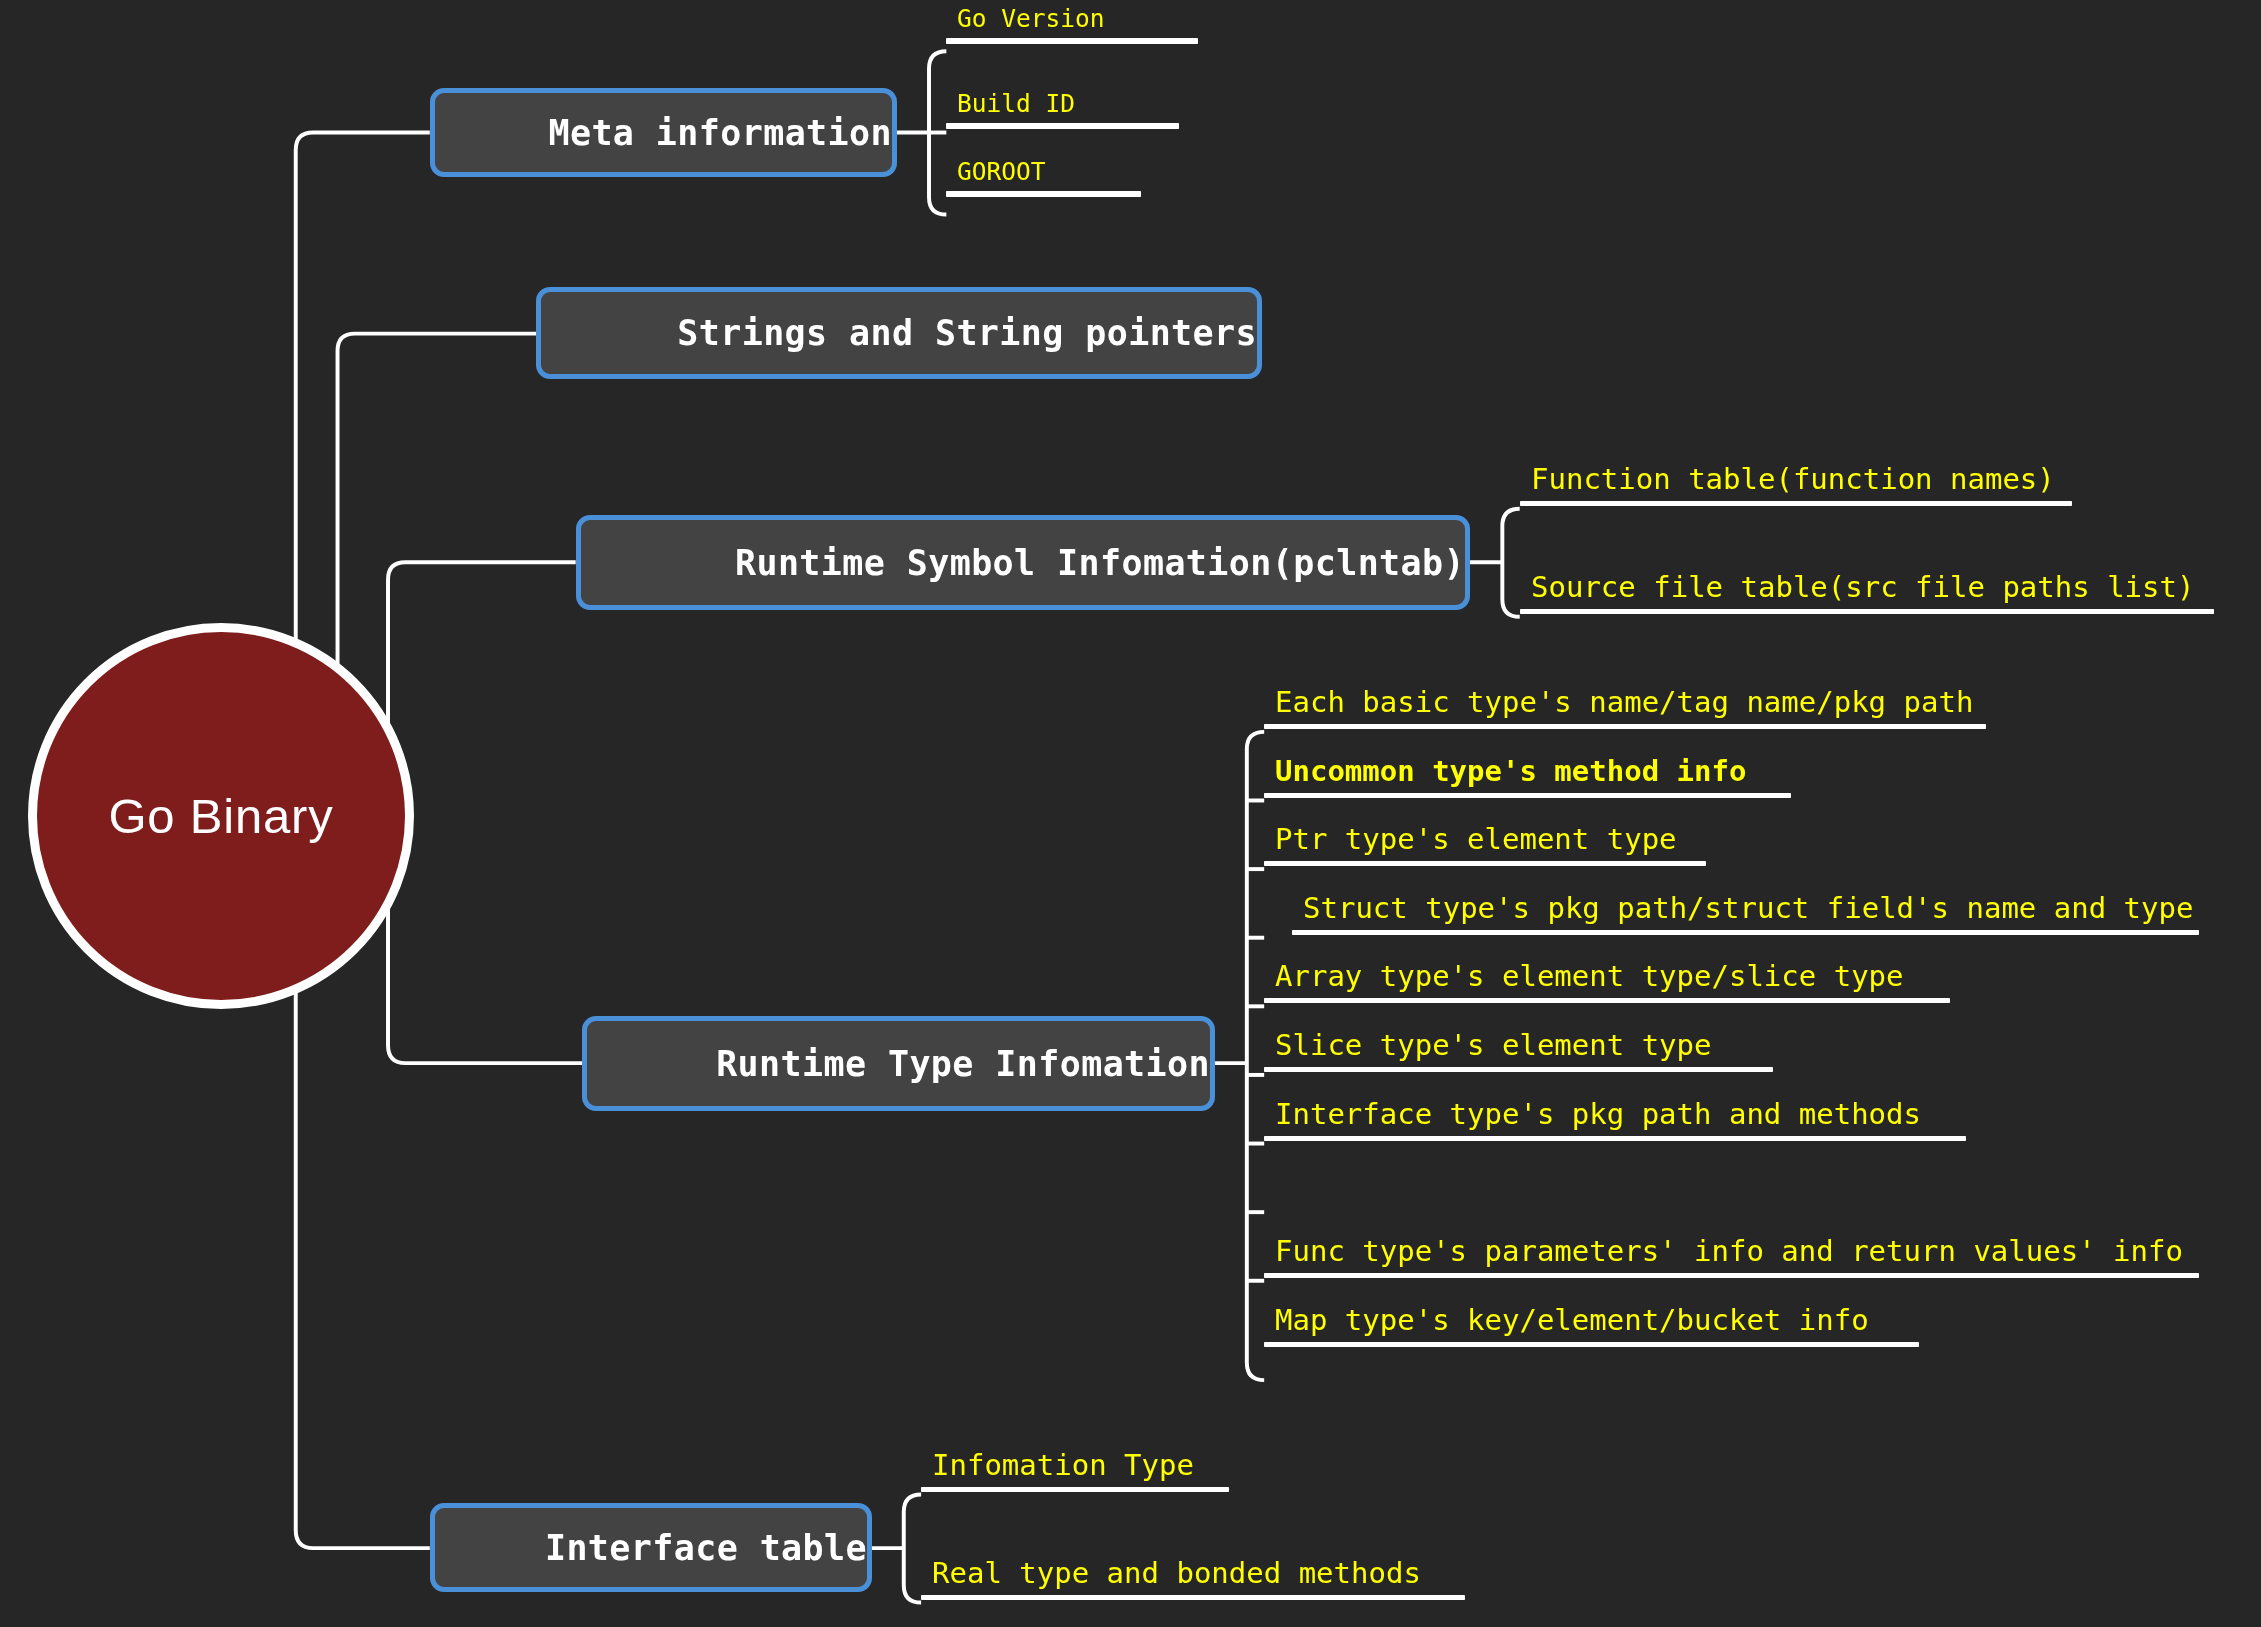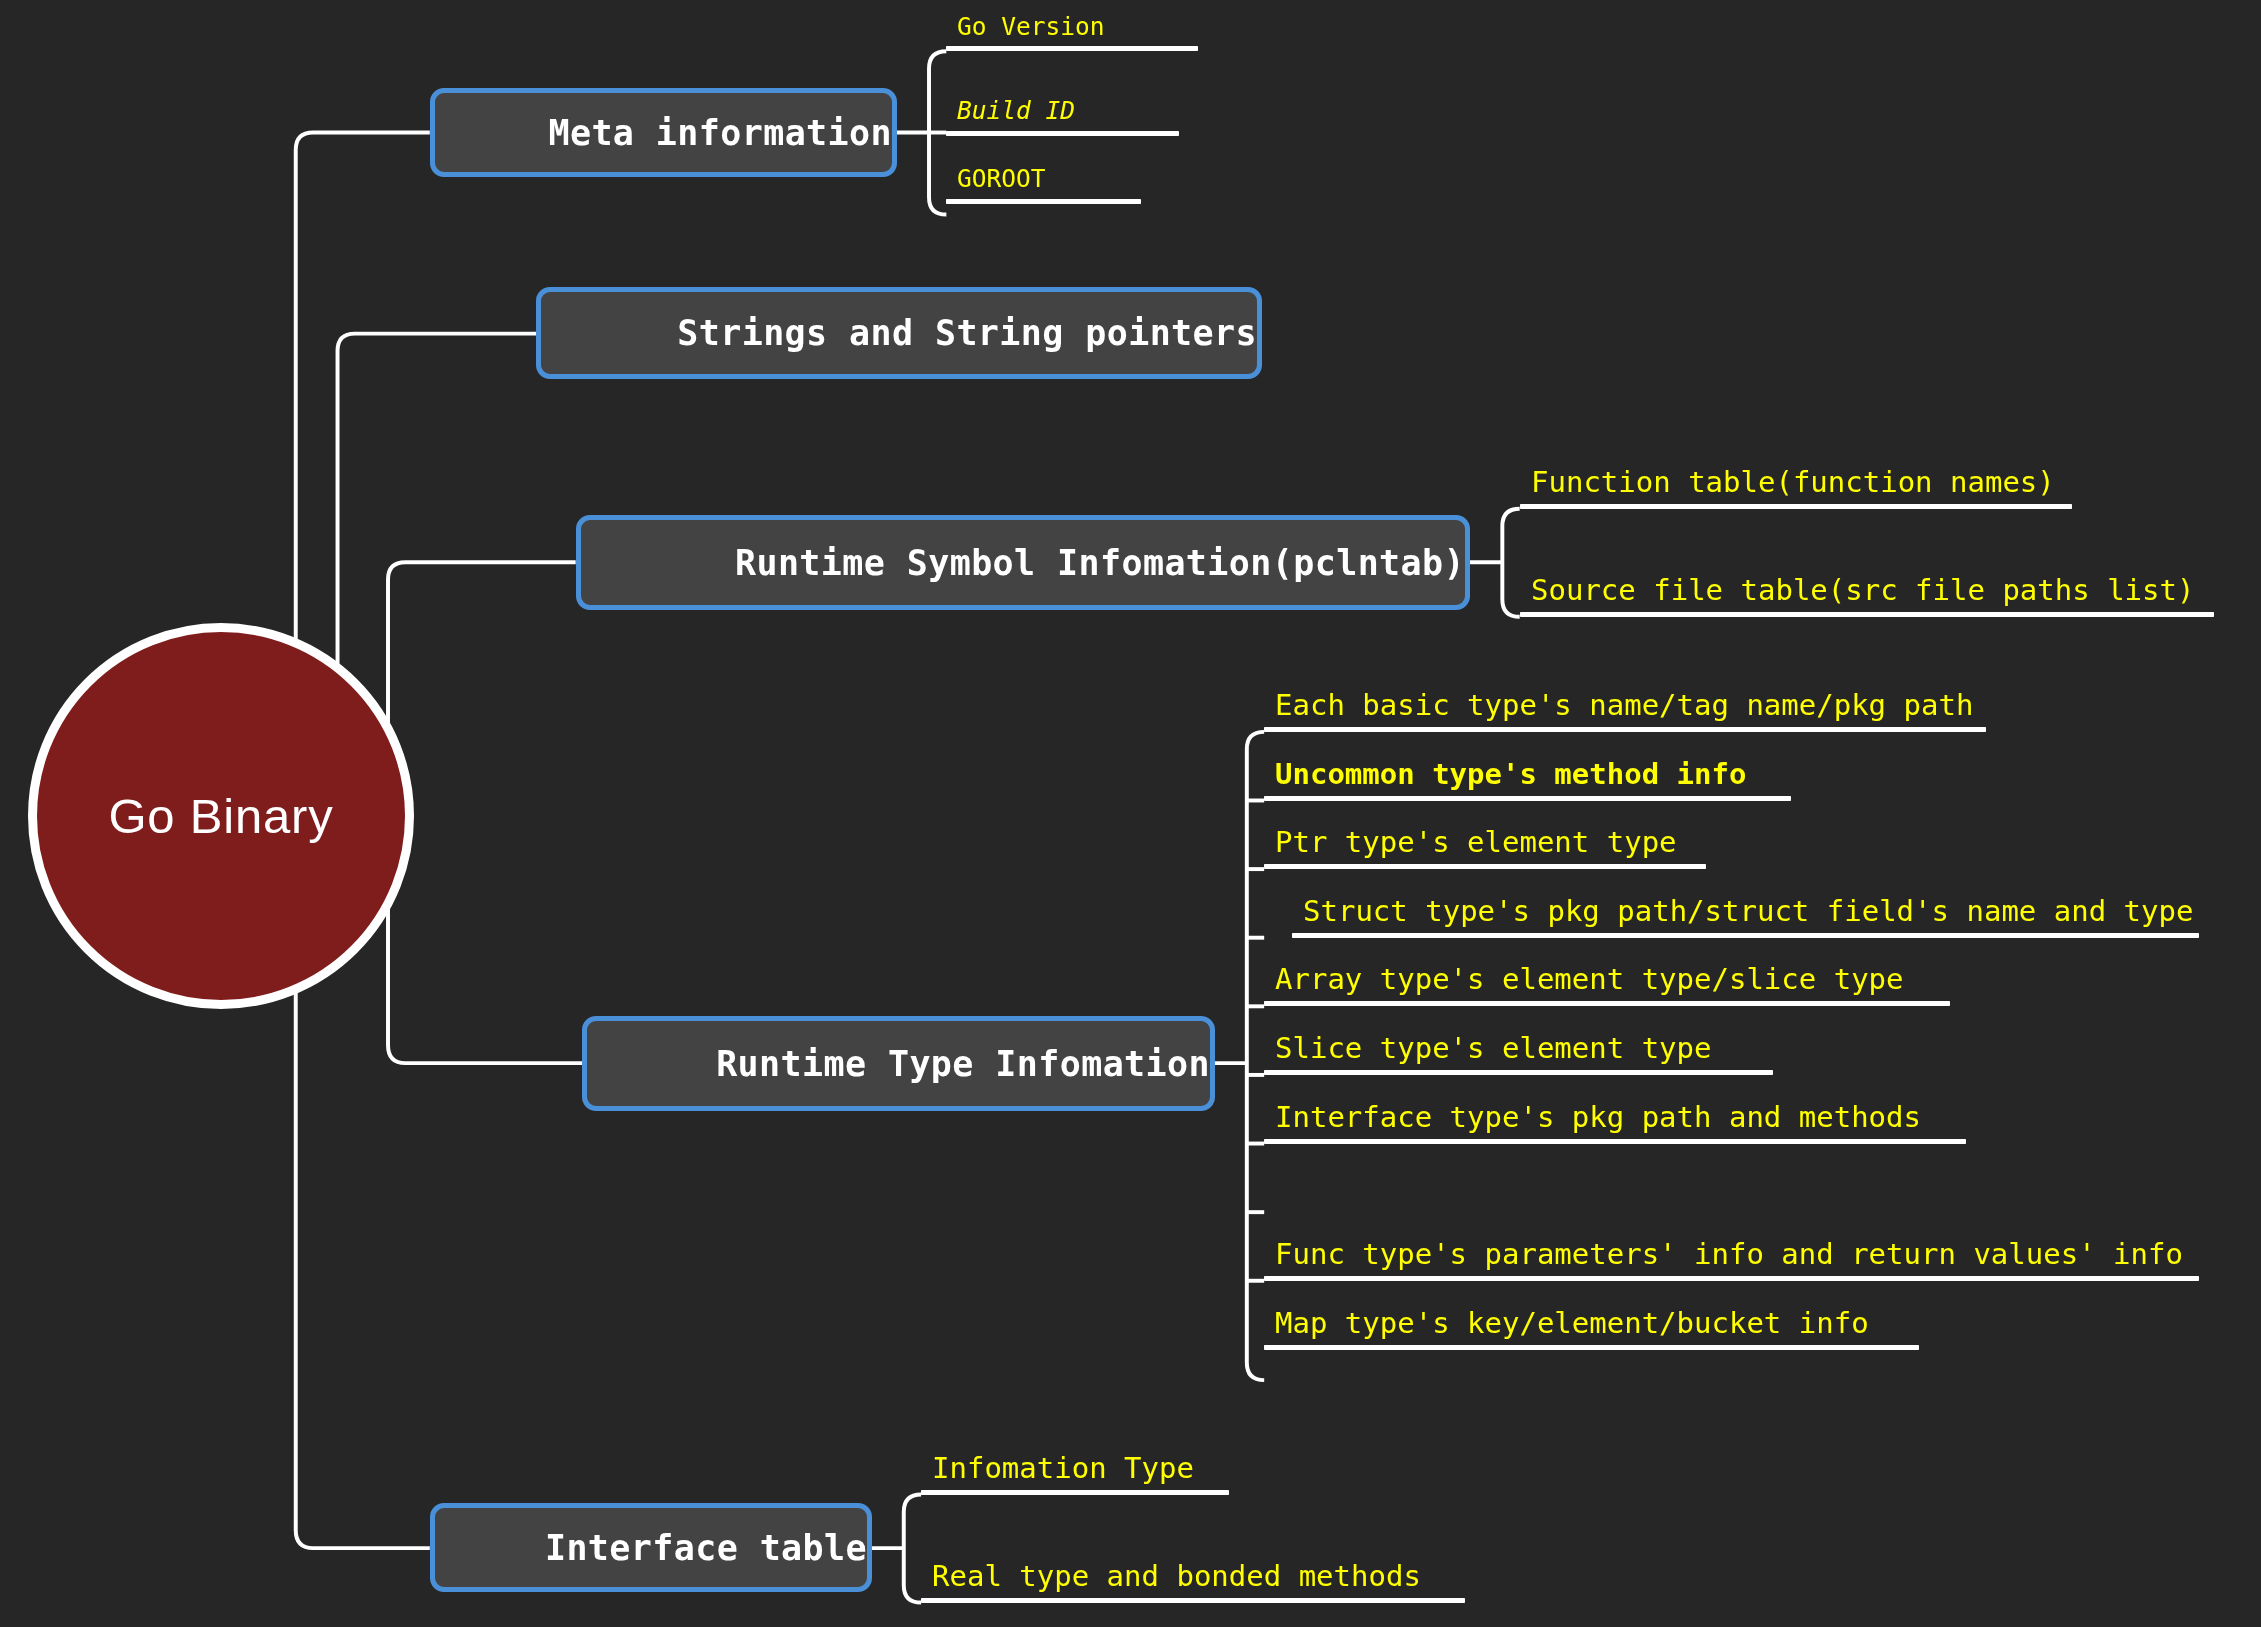--- a/index.html
+++ b/index.html
@@ -62,21 +62,21 @@
     font-weight: bold;
     white-space: nowrap;
     letter-spacing: 0.4px;
   }
   
   .leaf-node {
     position: absolute;
     z-index: 4;
     display: flex;
     flex-direction: column;
-    justify-content: flex-end;
+    justify-content: flex-start;
   }
   .leaf-label {
     font-family: "DejaVu Sans Mono", monospace;
     color: #ffff00;
     font-size: 29px;
     white-space: nowrap;
     line-height: 1.05;
     padding: 0 0 6.3px 11px;
   }
   .leaf-label.small {
@@ -135,21 +135,21 @@
 
   <div class="branch-node" style="left:430px; top:88px; width:467px; height:89px;">
     <span class="branch-label">Meta information</span>
   </div>
 
   <div class="leaf-node" style="left:946px; top:6.3px; width:252px; height:45px;">
     <span class="leaf-label small">Go Version</span>
     <div class="leaf-bar"></div>
   </div>
 
-  <div class="leaf-node" style="left:946px; top:91px; width:233px; height:45px;font-style:italic;">
+  <div class="leaf-node" style="left:946px; top:91px; width:233px; height:45px;">
     <span class="leaf-label small">Build ID</span>
     <div class="leaf-bar"></div>
   </div>
 
   <div class="leaf-node" style="left:946px; top:159px; width:195px; height:45px;">
     <span class="leaf-label small">GOROOT</span>
     <div class="leaf-bar"></div>
   </div>
 
   <div class="branch-node" style="left:536px; top:287px; width:726px; height:92px;">

